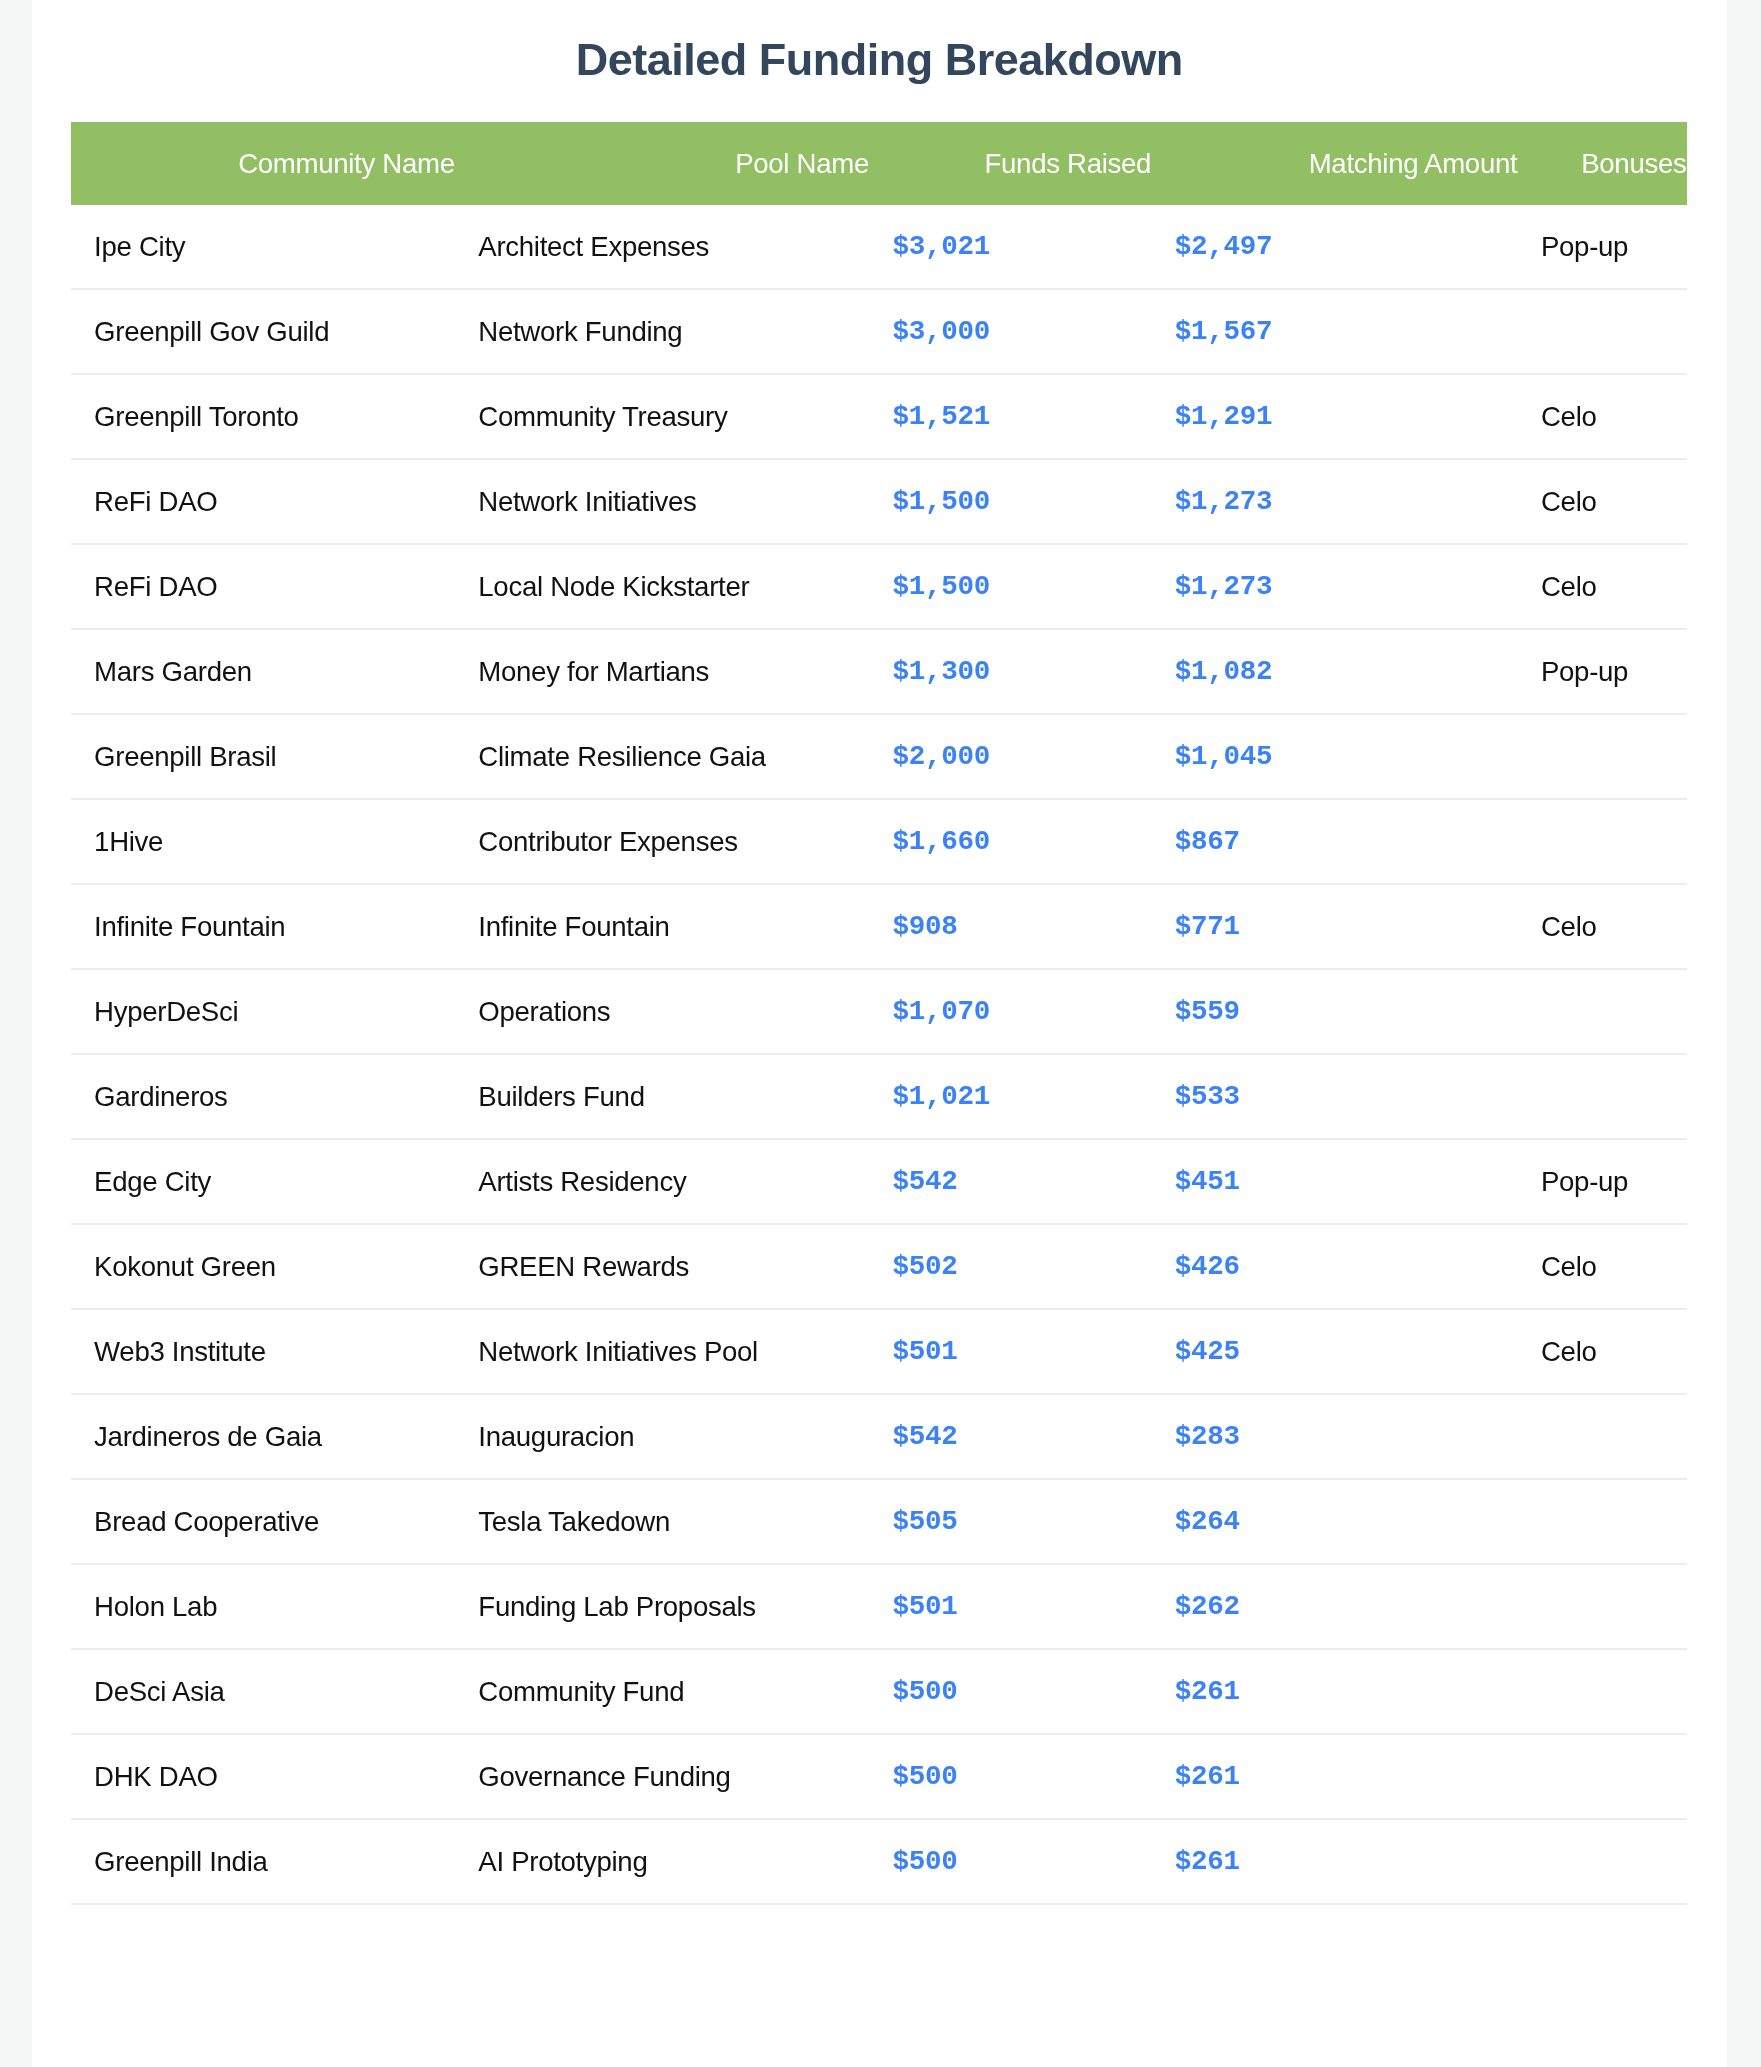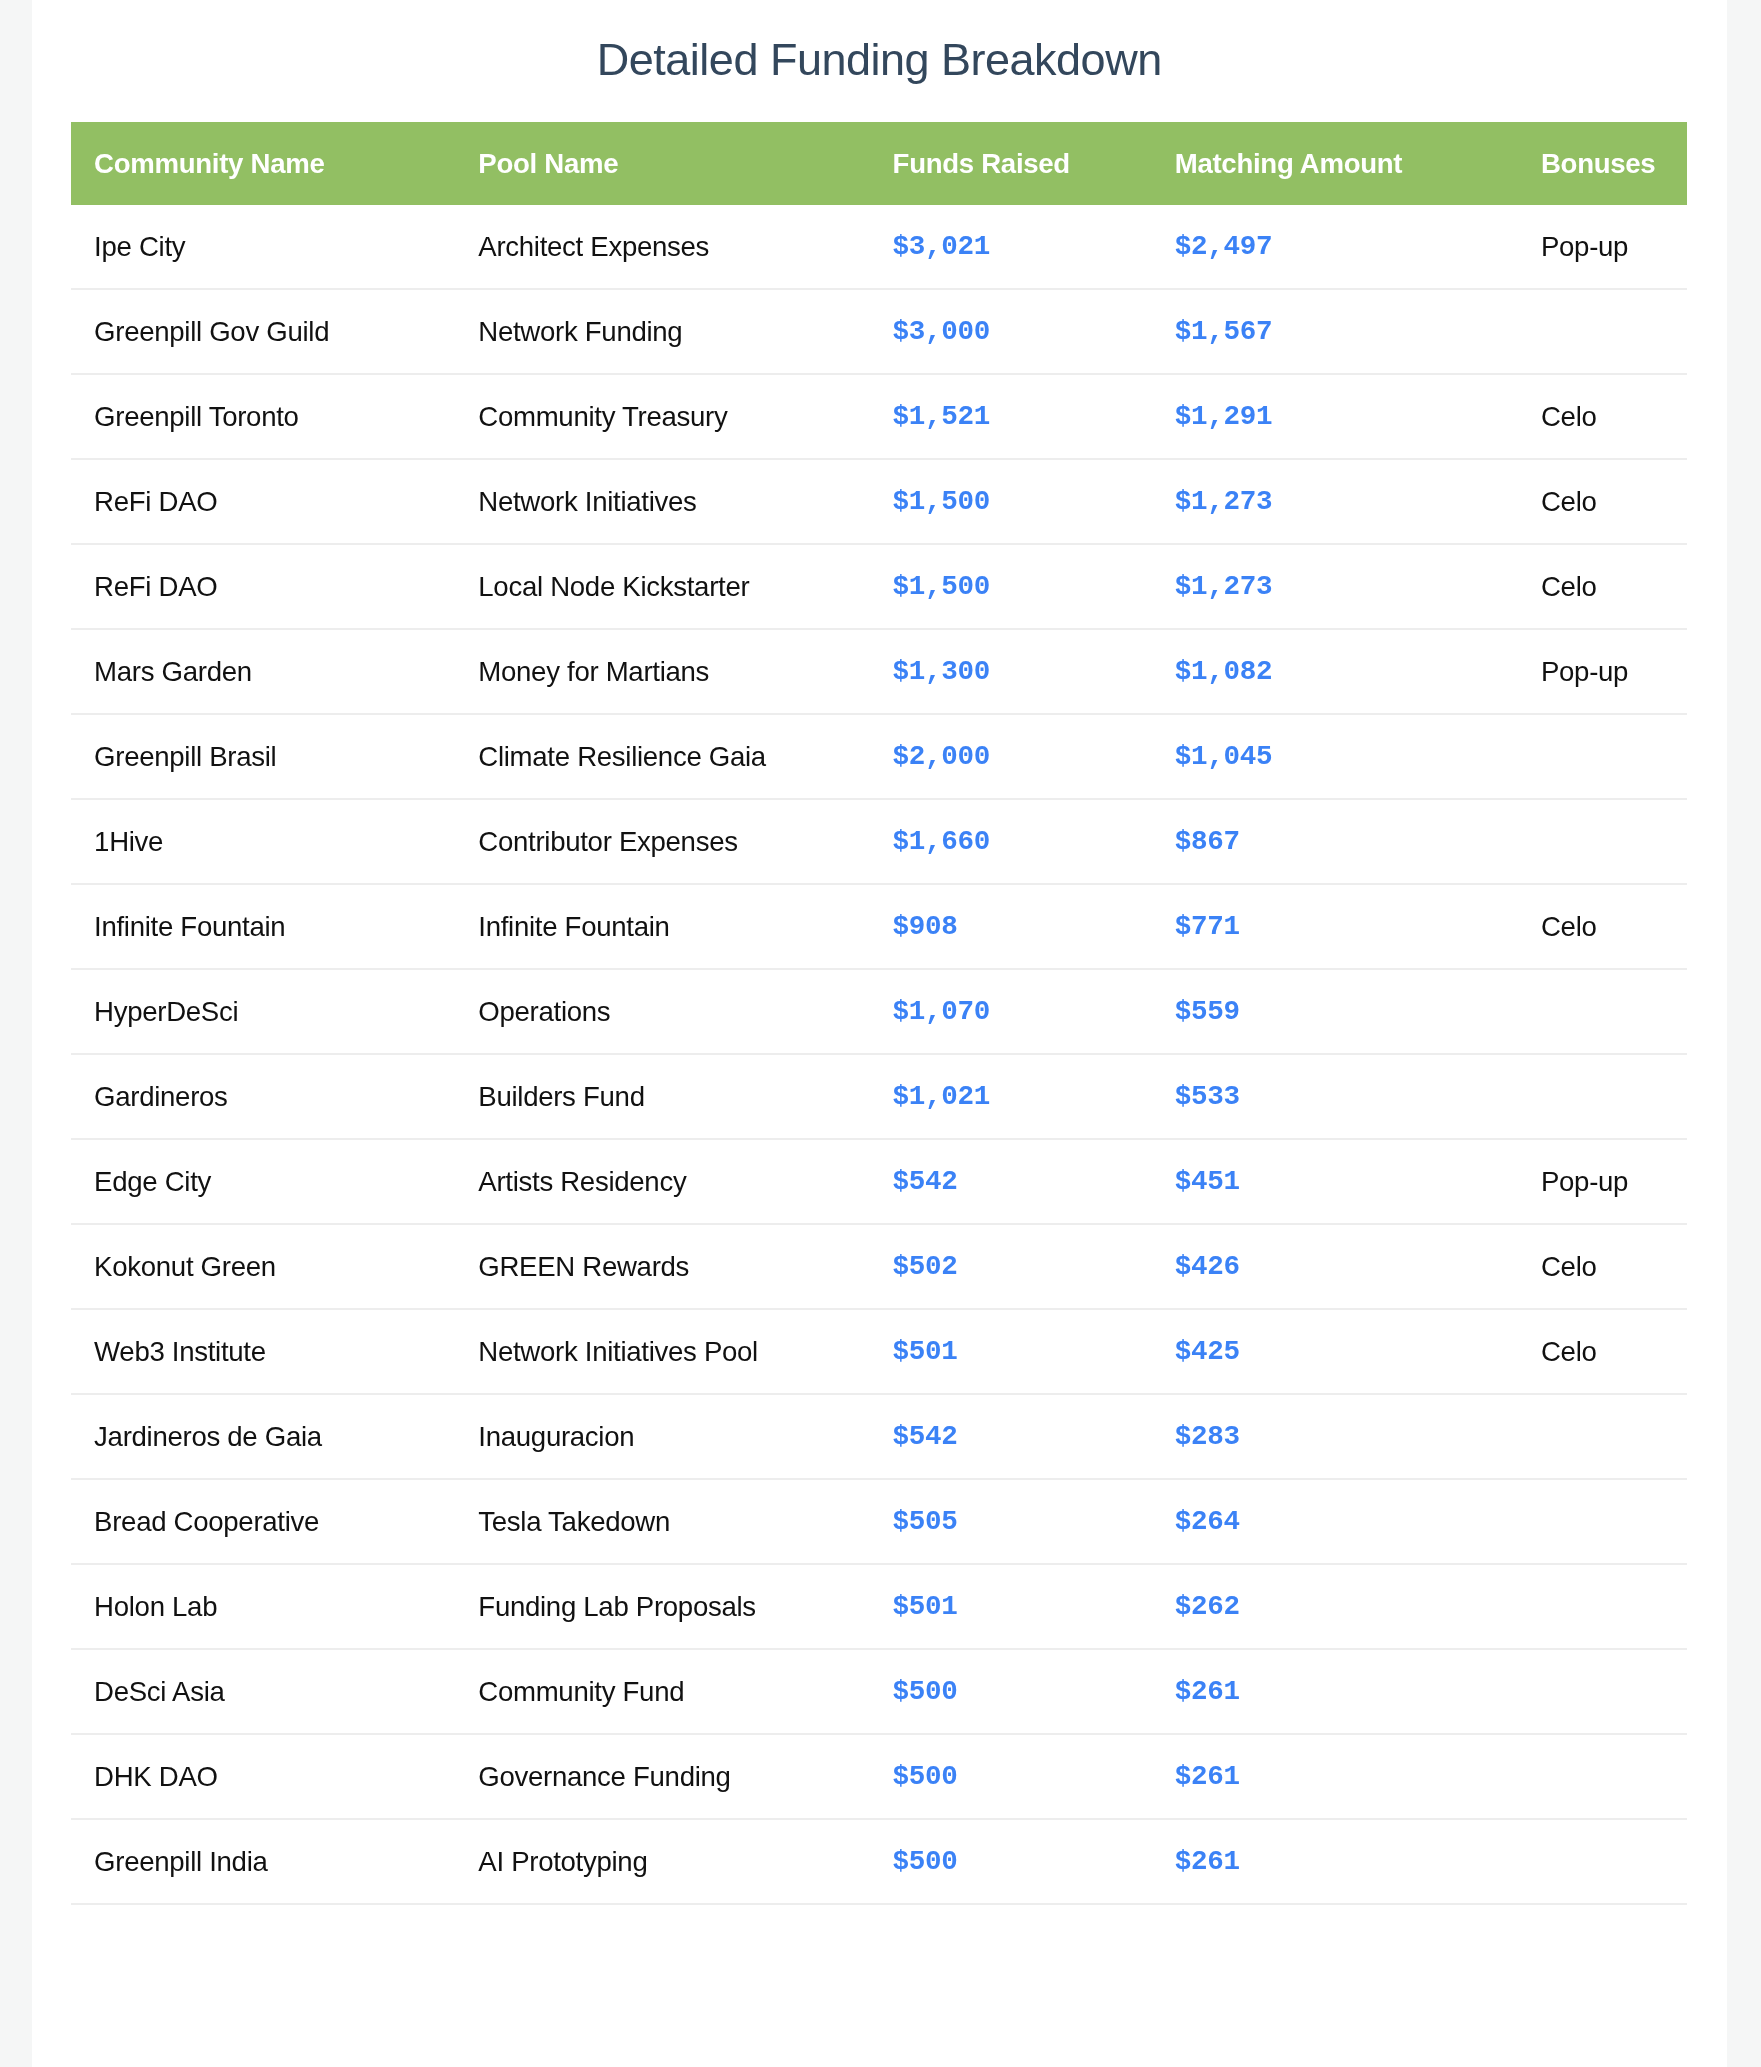--- a/index.html
+++ b/index.html
@@ -20,41 +20,41 @@
     min-height: 2068px;
     box-sizing: border-box;
     padding: 0 39px;
   }
   h1.title {
     margin: 0;
     padding: 33px 0 0 0;
     text-align: center;
     color: #33475c;
     font-size: 45px;
-    font-weight: normal;
+    font-weight: bold;
     letter-spacing: -0.5px;
     line-height: 1.2;
   }
   table.funding-table {
     margin-top: 35px;
     width: 1616px;
     border-collapse: collapse;
     table-layout: fixed;
   }
   col.c1 { width: 384px; }
   col.c2 { width: 414px; }
   col.c3 { width: 282px; }
   col.c4 { width: 366px; }
   col.c5 { width: 169px; }
   th {
     background: #92bf63;
     color: #ffffff;
-    text-align: left;
+    text-align: right;
     font-size: 27.6px;
-    font-weight: bold;
+    font-weight: normal;
     height: 83px;
     padding: 0 0 0 23.6px;
     letter-spacing: -0.3px;
   }
   td {
     font-size: 27.6px;
     color: #111111;
     height: 83px;
     padding: 0 0 0 23.6px;
     border-bottom: 2px solid #ededed;

